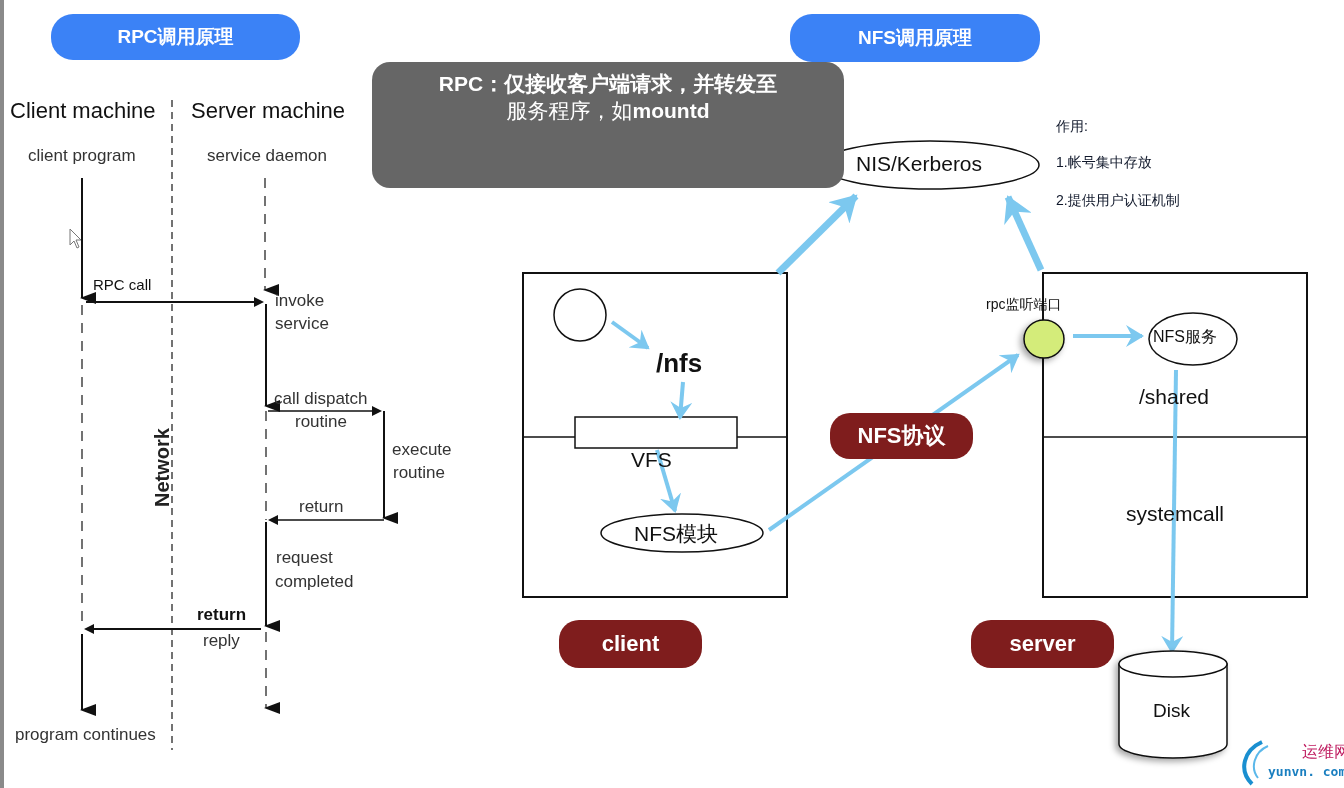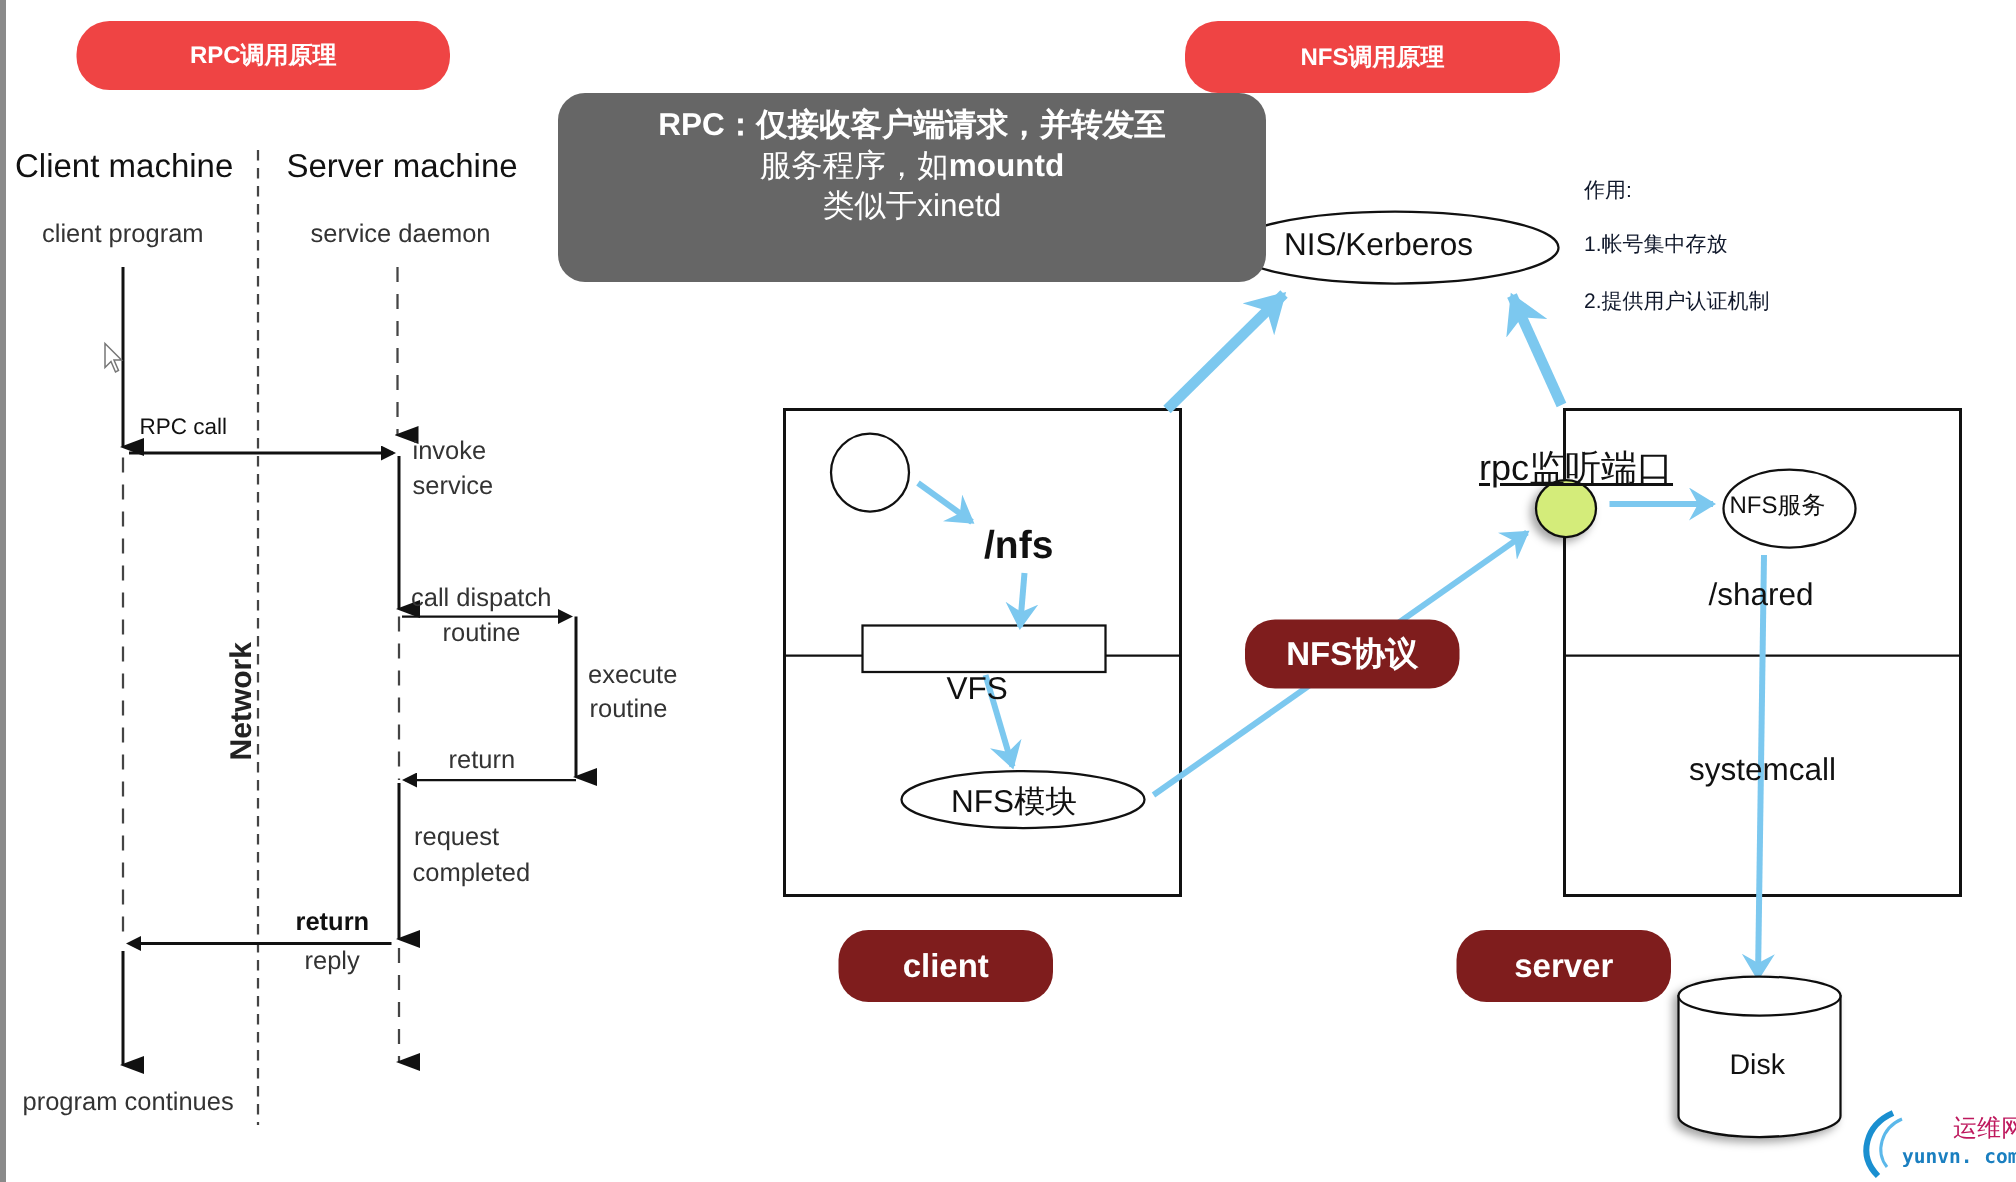--- a/index.html
+++ b/index.html
@@ -1,21 +1,21 @@
 <!DOCTYPE html>
 <html><head>
 <meta charset="utf-8">
 <style>
   html, body { margin:0; padding:0; }
   body { width:1344px; height:788px; position:relative; overflow:hidden; background:#ffffff;
          font-family:"Liberation Sans", "DejaVu Sans", sans-serif; }
   .left-edge { position:absolute; left:0; top:0; width:4px; height:788px; background:#8a8a8a; }
   .pill { position:absolute; display:flex; align-items:center; justify-content:center;
           color:#fff; font-weight:bold; }
-  .pill-blue { background:#ef4444; border-radius:22px; font-size:16px; }
+  .pill-blue { background:#3b82f6; border-radius:22px; font-size:19px; }
   .pill-gray { background:#7f1d1d; border-radius:20px; font-size:22px; }
   .note { position:absolute; left:372px; top:62px; width:472px; height:126px; background:#666;
           border-radius:18px; color:#fff; text-align:center; font-size:21px; line-height:27px;
           padding-top:8px; box-sizing:border-box; }
   .note b { font-weight:bold; }
   .txt { position:absolute; white-space:nowrap; color:#222; }
   svg { position:absolute; left:0; top:0; }
   .rpc-h { font-size:22px; color:#111; }
   .rpc-s { font-size:17px; color:#333; }
   .purpose { font-size:14px; color:#0f172a; line-height:36px; }
@@ -118,42 +118,41 @@
 <div class="txt rpc-s" style="left:276px;top:548px;">request</div>
 <div class="txt rpc-s" style="left:275px;top:572px;">completed</div>
 <div class="txt" style="left:197px;top:605px;font-size:17px;font-weight:bold;color:#111;">return</div>
 <div class="txt rpc-s" style="left:203px;top:631px;">reply</div>
 <div class="txt rpc-s" style="left:15px;top:725px;">program continues</div>
 <div class="txt" style="left:122px;top:456px;font-size:20px;font-weight:bold;color:#222;transform:rotate(-90deg);transform-origin:center;width:80px;text-align:center;">Network</div>
 
 <div class="note">
   <div><b>RPC：仅接收客户端请求，并转发至</b></div>
   <div><span>服务程序，如</span><b>mountd</b></div>
-  <div>类似于xinetd</div>
 </div>
 
 <div class="pill pill-blue" style="left:790px;top:14px;width:250px;height:48px;">
   <span>NFS调用原理</span>
 </div>
 
 <div class="txt" style="left:856px;top:152px;font-size:21px;color:#111;">NIS/Kerberos</div>
 
 <div class="txt purpose" style="left:1056px;top:108px;">作用:</div>
 <div class="txt purpose" style="left:1056px;top:144px;">1.帐号集中存放</div>
 <div class="txt purpose" style="left:1056px;top:182px;">2.提供用户认证机制</div>
 
 <div class="txt" style="left:656px;top:348px;font-size:26px;font-weight:bold;color:#111;">/nfs</div>
 <div class="txt" style="left:631px;top:420px;font-size:21px;color:#111;margin-top:28px;">VFS</div>
 <div class="txt" style="left:634px;top:520px;font-size:21px;color:#111;">NFS模块</div>
 
 <div class="pill pill-gray" style="left:830px;top:413px;width:143px;height:46px;">
   <span>NFS协议</span>
 </div>
 
-<div class="txt" style="left:986px;top:296px;font-size:24px;color:#111;text-decoration:underline;">rpc监听端口</div>
+<div class="txt" style="left:986px;top:296px;font-size:14px;color:#111;">rpc监听端口</div>
 <div class="txt" style="left:1153px;top:327px;font-size:16px;color:#111;">NFS服务</div>
 <div class="txt" style="left:1139px;top:385px;font-size:21px;color:#111;">/shared</div>
 <div class="txt" style="left:1126px;top:502px;font-size:21px;color:#111;">systemcall</div>
 
 <div class="pill pill-gray" style="left:559px;top:620px;width:143px;height:48px;">
   <span>client</span>
 </div>
 <div class="pill pill-gray" style="left:971px;top:620px;width:143px;height:48px;">
   <span>server</span>
 </div>

